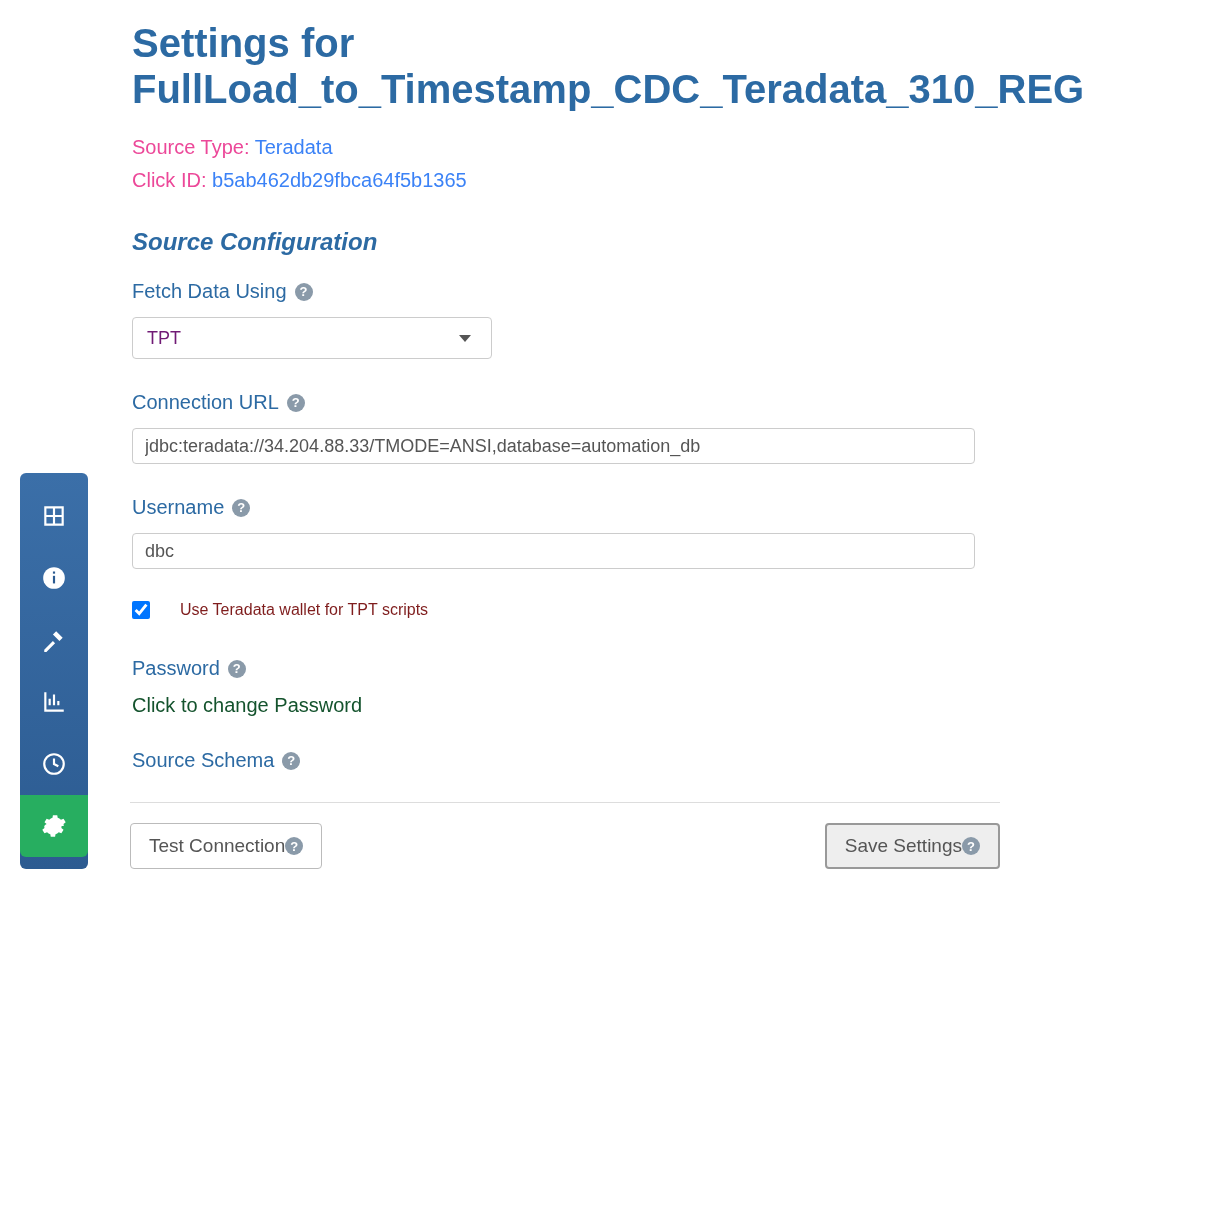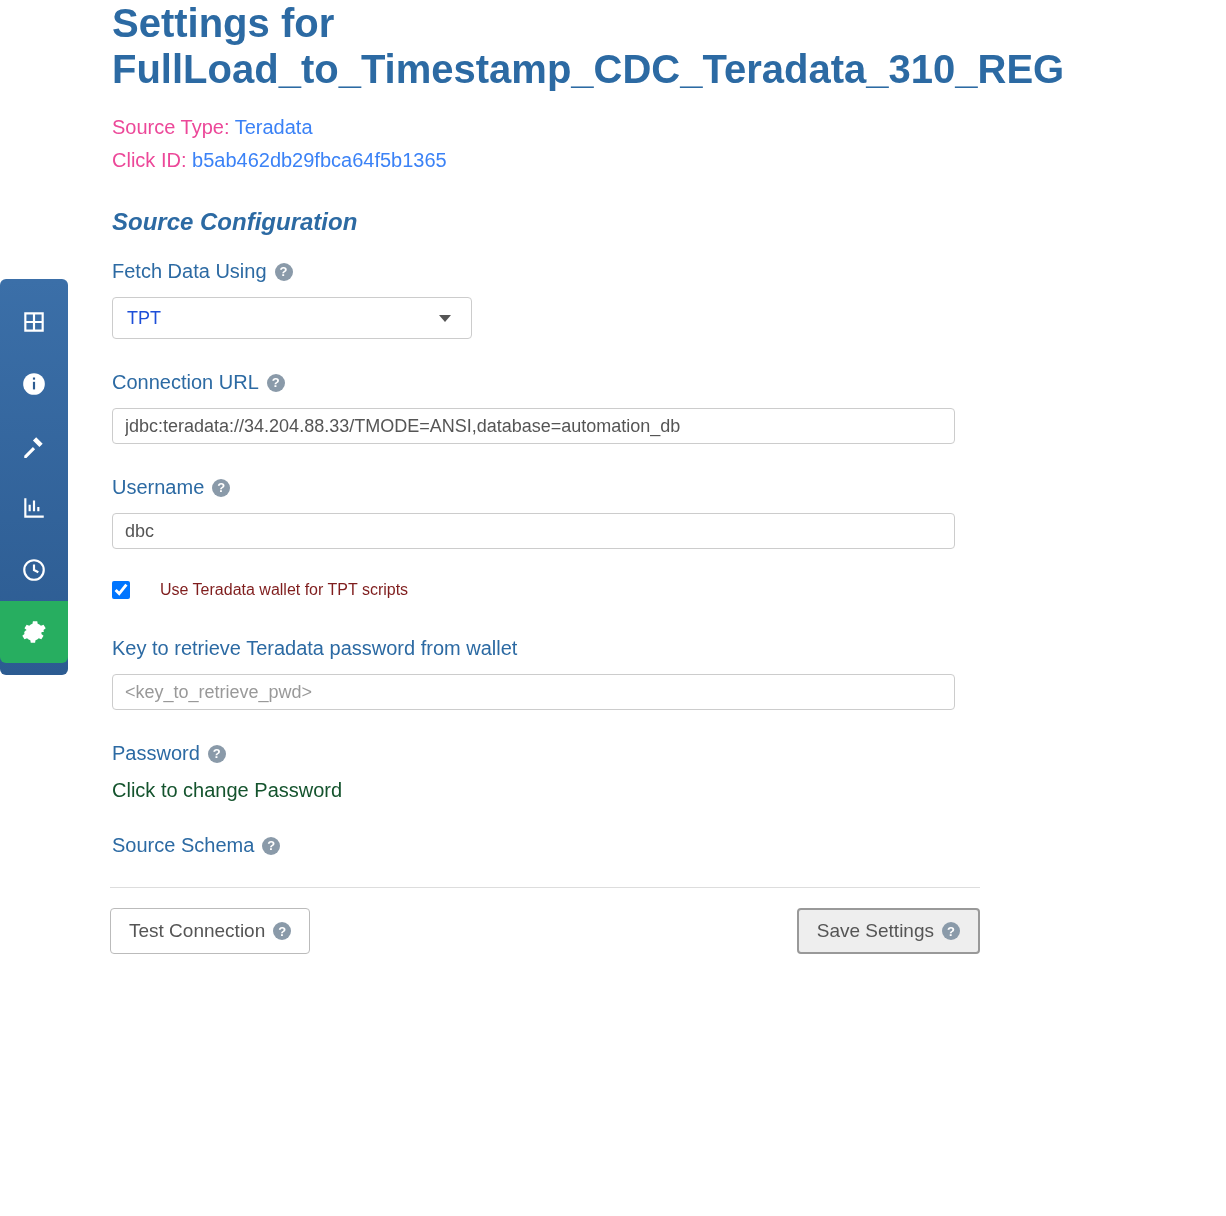--- a/index.html
+++ b/index.html
@@ -8,21 +8,22 @@
       padding: 0;
     }
     body {
       font-family: -apple-system, BlinkMacSystemFont, "Helvetica Neue", Helvetica, Arial, sans-serif;
       background: #fff;
       color: #333;
       width: 1226px;
     }
     .container {
       display: flex;
-      align-items: center;
+      align-items: flex-end;
+      padding: 20px;
     }
     .sidebar {
       width: 68px;
       background: linear-gradient(180deg, #3b6fa8 0%, #2c5b91 100%);
       border-radius: 6px;
       display: flex;
       flex-direction: column;
       align-items: center;
       padding: 12px 0;
       margin-right: 44px;
@@ -103,21 +104,21 @@
     .select-wrapper {
       width: 360px;
       height: 42px;
       border: 1px solid #ccc;
       border-radius: 4px;
       display: flex;
       align-items: center;
       padding: 0 14px;
       cursor: pointer;
       position: relative;
-      color: #1d4ed8;
+      color: #701a75;
       font-size: 18px;
     }
     .select-wrapper .caret {
       position: absolute;
       right: 20px;
       width: 0;
       height: 0;
       border-left: 6px solid transparent;
       border-right: 6px solid transparent;
       border-top: 7px solid #555;
@@ -171,21 +172,20 @@
       height: 46px;
       padding: 0 18px;
       border: 1px solid #bbb;
       border-radius: 4px;
       background: #fff;
       font-size: 19px;
       color: #555;
       cursor: pointer;
       display: inline-flex;
       align-items: center;
-      gap: 8px;
     }
     .btn.secondary {
       background: #eee;
       border: 2px solid #999;
     }
     .btn .help-icon {
       width: 18px;
       height: 18px;
     }
   </style>
@@ -268,26 +268,20 @@
         <span class="help-icon">?</span>
       </div>
       <input type="text" class="text-input" value="dbc" style="">
     </div>
 
     <div class="checkbox-row">
       <input type="checkbox" checked="" style="">
       <span class="checkbox-label">Use Teradata wallet for TPT scripts</span>
     </div>
 
-    <div class="field-group">
-      <div class="field-label">
-        <span>Key to retrieve Teradata password from wallet</span>
-      </div>
-      <input type="text" class="text-input" placeholder="&lt;key_to_retrieve_pwd&gt;" style="">
-    </div>
 
     <div class="field-group">
       <div class="field-label">
         <span>Password</span>
         <span class="help-icon">?</span>
       </div>
       <div class="password-hint">Click to change Password</div>
     </div>
 
     <div class="field-group" style="margin-bottom:20px;">

